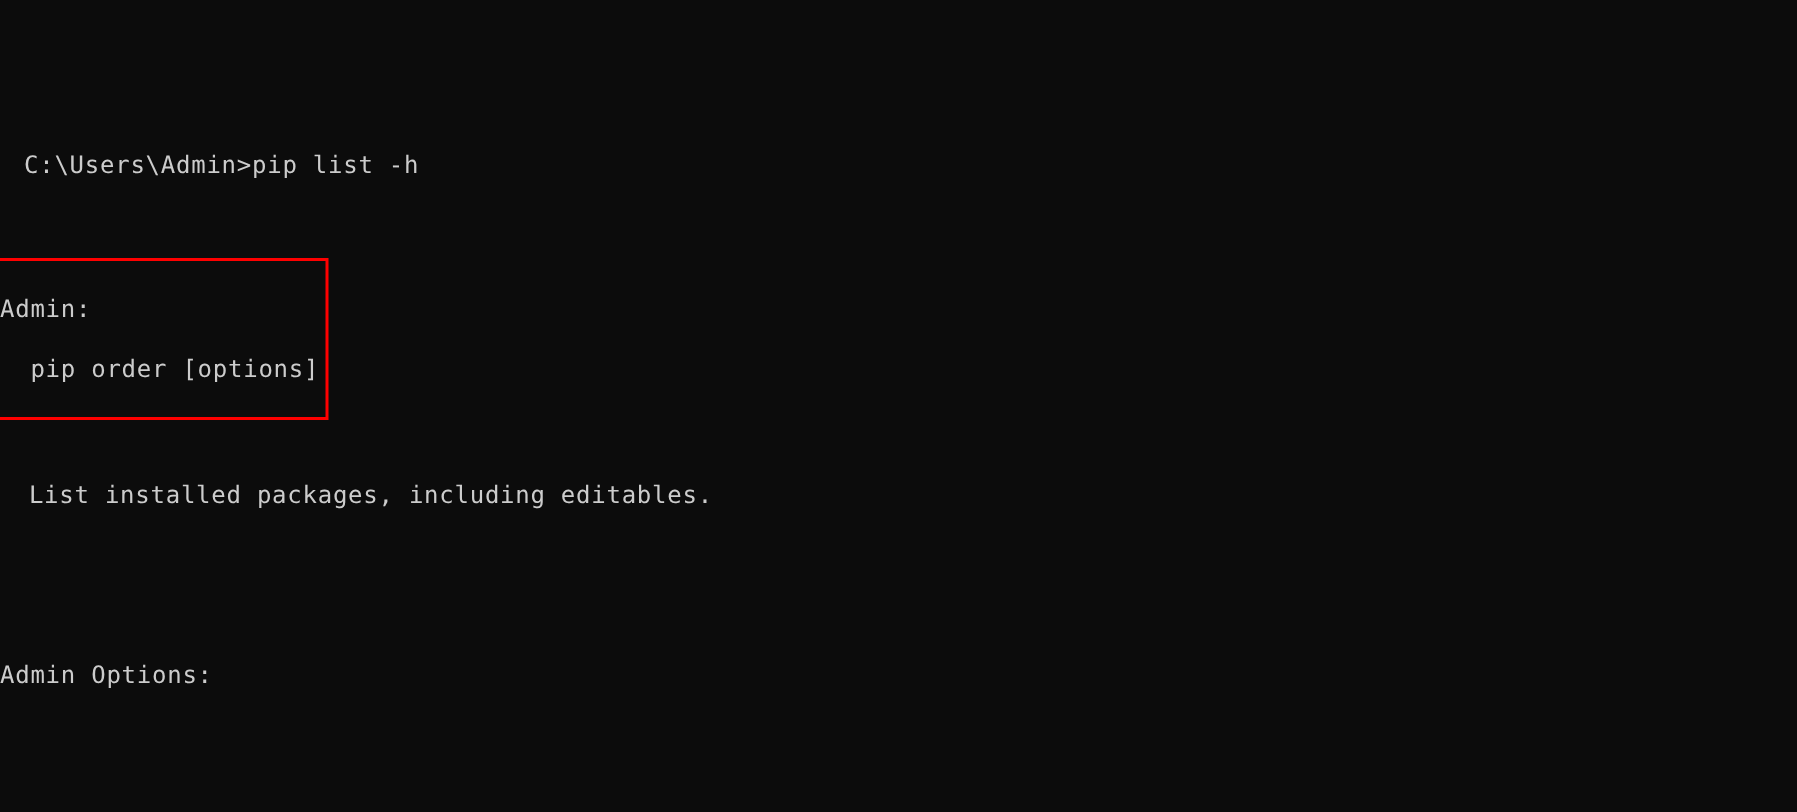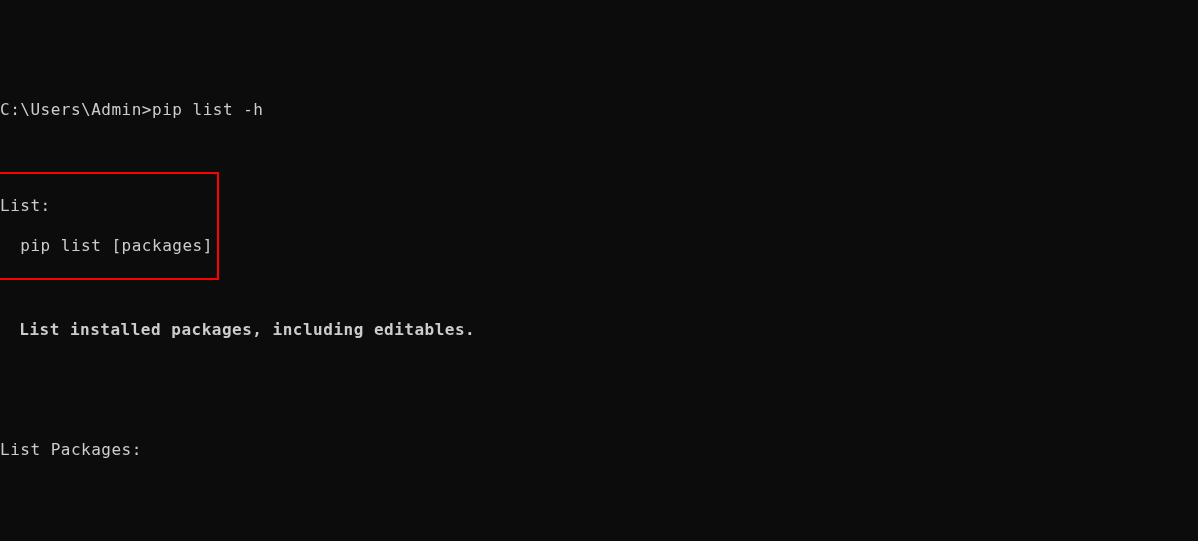--- a/index.html
+++ b/index.html
@@ -8,49 +8,49 @@
       color: #cccccc;
       font-family: 'Consolas', 'SimSun', monospace;
       font-size: 16px;
       line-height: 1.25;
       letter-spacing: 0.5px;
       width: 1198px;
       height: 541px;
       overflow: hidden;
       white-space: pre;
     }
-    .prompt-line { padding-left: 0; }
+    .prompt-line { padding-left: 16px; }
     .highlight-box {
       border: 2px solid #ff0000;
       display: inline-block;
       padding: 2px 4px 2px 0;
       margin-top: 4px;
       margin-left: -2px;
     }
-    .indent2 { padding-left: 2ch; font-weight: bold; }
+    .indent2 { padding-left: 2ch; }
     .blank { height: 1.25em; }
     .small-gap { height: 0.5em; }
   </style>
 </head>
 <body>
 
 
 
 <div>
 <div class="prompt-line">C:\Users\Admin&gt;pip list -h</div>
 <div class="small-gap"></div>
 <div class="highlight-box">
-<div>List:</div>
-<div>  pip list [packages]</div>
+<div>Admin:</div>
+<div>  pip order [options]</div>
 </div>
 <div class="blank"></div>
 <div class="indent2">List installed packages, including editables.</div>
 <div class="blank"></div>
 <div class="blank"></div>
-<div>List Packages:</div>
+<div>Admin Options:</div>
 
 
 
 
 
 
 
 
 
 

